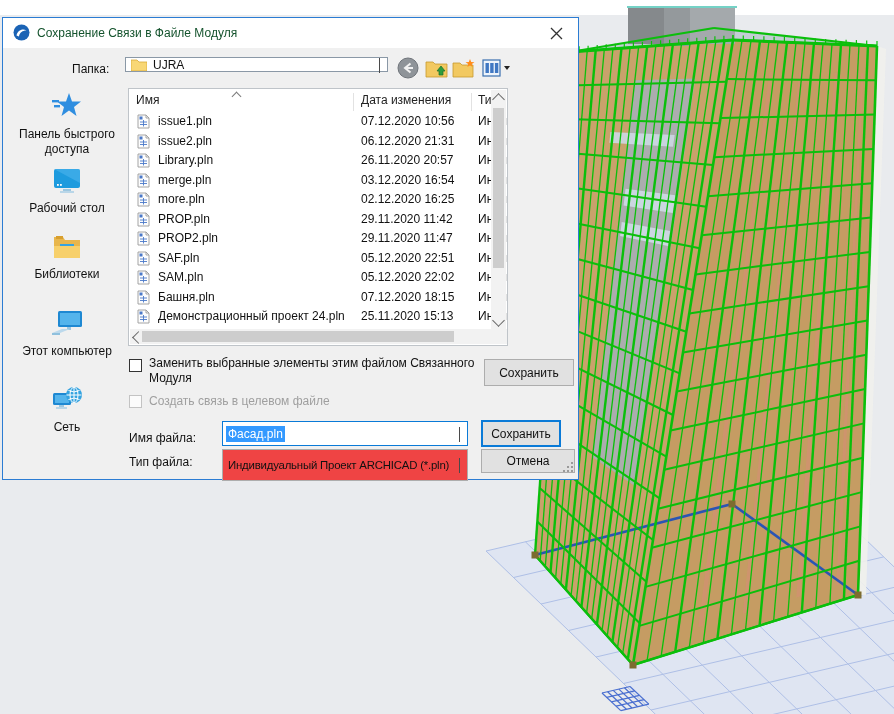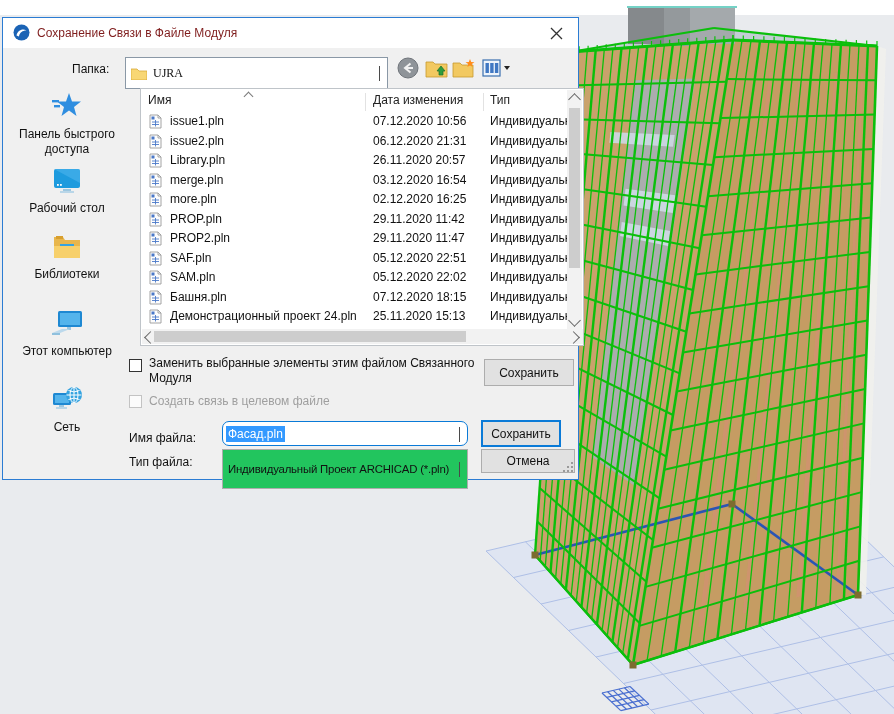--- a/index.html
+++ b/index.html
@@ -5,34 +5,34 @@
   html,body{margin:0;padding:0;}
   body{width:894px;height:714px;position:relative;overflow:hidden;
        font-family:"Liberation Sans",sans-serif;font-size:12px;color:#111;
        background:#e9ebee;}
   #scene{position:absolute;left:0;top:0;z-index:0;}
   
   .dialog{position:absolute;left:2px;top:17px;width:577px;height:463px;
           background:#f0f0f0;border:1px solid #2b7cd3;z-index:5;box-sizing:border-box;}
   .titlebar{position:absolute;left:0;top:0;width:100%;height:30px;background:#fff;}
   .titlebar .ticon{position:absolute;left:10px;top:6px;width:17px;height:17px;}
-  .titlebar .ttext{position:absolute;left:34px;top:8px;font-size:12px;color:#7f1d1d;white-space:nowrap;}
+  .titlebar .ttext{position:absolute;left:34px;top:8px;font-size:12px;color:#14532d;white-space:nowrap;}
   .closebtn{position:absolute;right:4px;top:0;width:36px;height:30px;display:flex;align-items:center;justify-content:center;}
   
   .lbl{position:absolute;white-space:nowrap;}
   .combo{position:absolute;box-sizing:border-box;background:#fff;border:1px solid #8a98a6;display:flex;align-items:center;}
   .chev{width:7px;height:7px;border-right:1.4px solid #4a4a4a;border-bottom:1.4px solid #4a4a4a;transform:rotate(45deg);margin-top:-4px;}
   .combo .chevbox{margin-left:auto;margin-right:7px;}
   .tbtn{position:absolute;width:24px;height:24px;display:flex;align-items:center;justify-content:center;}
   
   .side-item{position:absolute;left:6px;width:116px;text-align:center;}
   .side-item .slabel{margin-top:4px;line-height:15px;color:#111;}
   
-  .filelist{position:absolute;left:125px;top:70px;width:444px;height:258px;background:#fff;
-            border:1px solid #bfc4c9;box-sizing:border-box;overflow:hidden;margin-left:12px;}
+  .filelist{position:absolute;left:125px;top:70px;width:380px;height:258px;background:#fff;
+            border:1px solid #bfc4c9;box-sizing:border-box;overflow:hidden;}
   .flhead{position:absolute;left:0;top:0;width:100%;height:22px;background:#fff;}
   .flhead span{position:absolute;top:4px;color:#222;}
   .coldiv{position:absolute;top:2px;height:18px;width:1px;background:#e2e2e2;}
   .sortchev{position:absolute;left:104px;top:2px;width:6px;height:6px;border-left:1.3px solid #7a7a7a;border-top:1.3px solid #7a7a7a;transform:rotate(45deg);}
   .flitems{position:absolute;left:0;top:23px;width:428px;height:220px;overflow:hidden;}
   .frow{position:absolute;left:0;width:100%;height:19.5px;}
   .frow .ficon{position:absolute;left:8px;top:2px;}
   .frow .fname{position:absolute;left:29px;top:2px;white-space:nowrap;}
   .frow .fdate{position:absolute;left:232px;top:2px;white-space:nowrap;}
   .frow .ftype{position:absolute;left:349px;top:2px;width:79px;overflow:hidden;white-space:nowrap;}
@@ -265,21 +265,21 @@
     </span>
     <span class="ttext">Сохранение Связи в Файле Модуля</span>
     <div class="closebtn">
       <svg width="13" height="13" viewBox="0 0 13 13">
           <path d="M1 1 L12 12 M12 1 L1 12" stroke="#333" stroke-width="1.3"></path>
         </svg>
     </div>
   </div>
 
   <span class="lbl" style="left:69px;top:44px;">Папка:</span>
-  <div class="combo" style="left:122px;top:39px;width:263px;height:32px;font-family:Liberation Serif, serif;">
+  <div class="combo" style="left:122px;top:39px;width:263px;height:15px;">
     <span style="margin-left:5px;display:flex;">
       <svg width="16" height="13" viewBox="0 0 16 13">
           <path d="M0 2 L6 2 L8 4 L16 4 L16 13 L0 13 Z" fill="#f8d775" stroke="#d8a938" stroke-width="0.8"></path>
         </svg>
     </span>
     <span style="margin-left:6px;">UJRA</span>
     <span class="chevbox"><span class="chev"></span></span>
   </div>
   <div class="tbtn" style="left:393px;top:38px;">
     <svg width="22" height="22" viewBox="0 0 22 22">
@@ -517,28 +517,28 @@
     </div>
   </div>
 
   <div class="cb" style="left:126px;top:341px;"></div>
   <div class="cblabel" style="left:146px;top:338px;width:335px;">Заменить выбранные элементы этим файлом Связанного Модуля</div>
   <div class="btn" style="left:481px;top:341px;width:90px;height:27px;">Сохранить</div>
   <div class="cb disabled" style="left:126px;top:377px;"></div>
   <div class="cblabel disabled" style="left:146px;top:376px;width:340px;">Создать связь в целевом файле</div>
 
   <span class="lbl" style="left:126px;top:413px;">Имя файла:</span>
-  <div class="combo" style="left:219px;top:403px;width:246px;height:25px;border-color:#0a7ad7;border-radius:7px;">
+  <div class="combo" style="left:219px;top:403px;width:246px;height:25px;border-color:#0a7ad7;">
     <span class="selname" style="margin-left:3px;">Фасад.pln</span>
     <span class="chevbox"><span class="chev"></span></span>
   </div>
   <div class="btn default" style="left:478px;top:402px;width:80px;height:27px;">Сохранить</div>
 
   <span class="lbl" style="left:126px;top:437px;">Тип файла:</span>
-  <div class="combo" style="left:219px;top:431px;width:246px;height:40px;background:#22c55e;border-color:#adadad;">
+  <div class="combo" style="left:219px;top:431px;width:246px;height:32px;background:#ef4444;border-color:#adadad;">
     <span style="margin-left:5px;font-size:11.4px;letter-spacing:-0.2px;white-space:nowrap;">Индивидуальный Проект ARCHICAD (*.pln)</span>
     <span class="chevbox"><span class="chev"></span></span>
   </div>
   <div class="btn" style="left:478px;top:431px;width:94px;height:24px;">Отмена</div>
 
   <span class="grip">
     <svg width="12" height="12" viewBox="0 0 12 12">
       <g fill="#9a9a9a">
           <rect x="9" y="1" width="2" height="2"></rect>
           <rect x="9" y="5" width="2" height="2"></rect>

